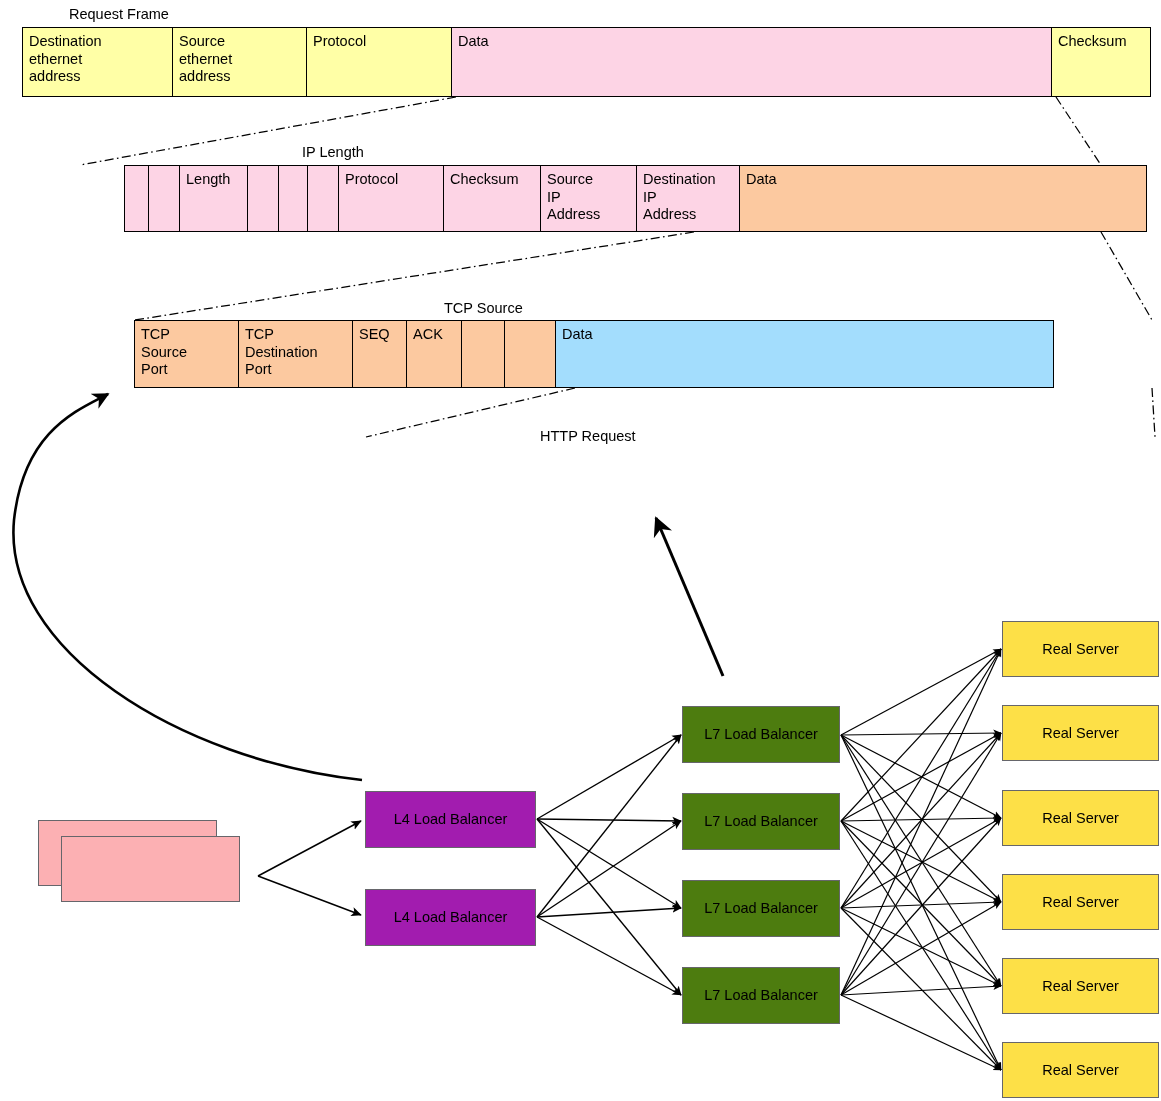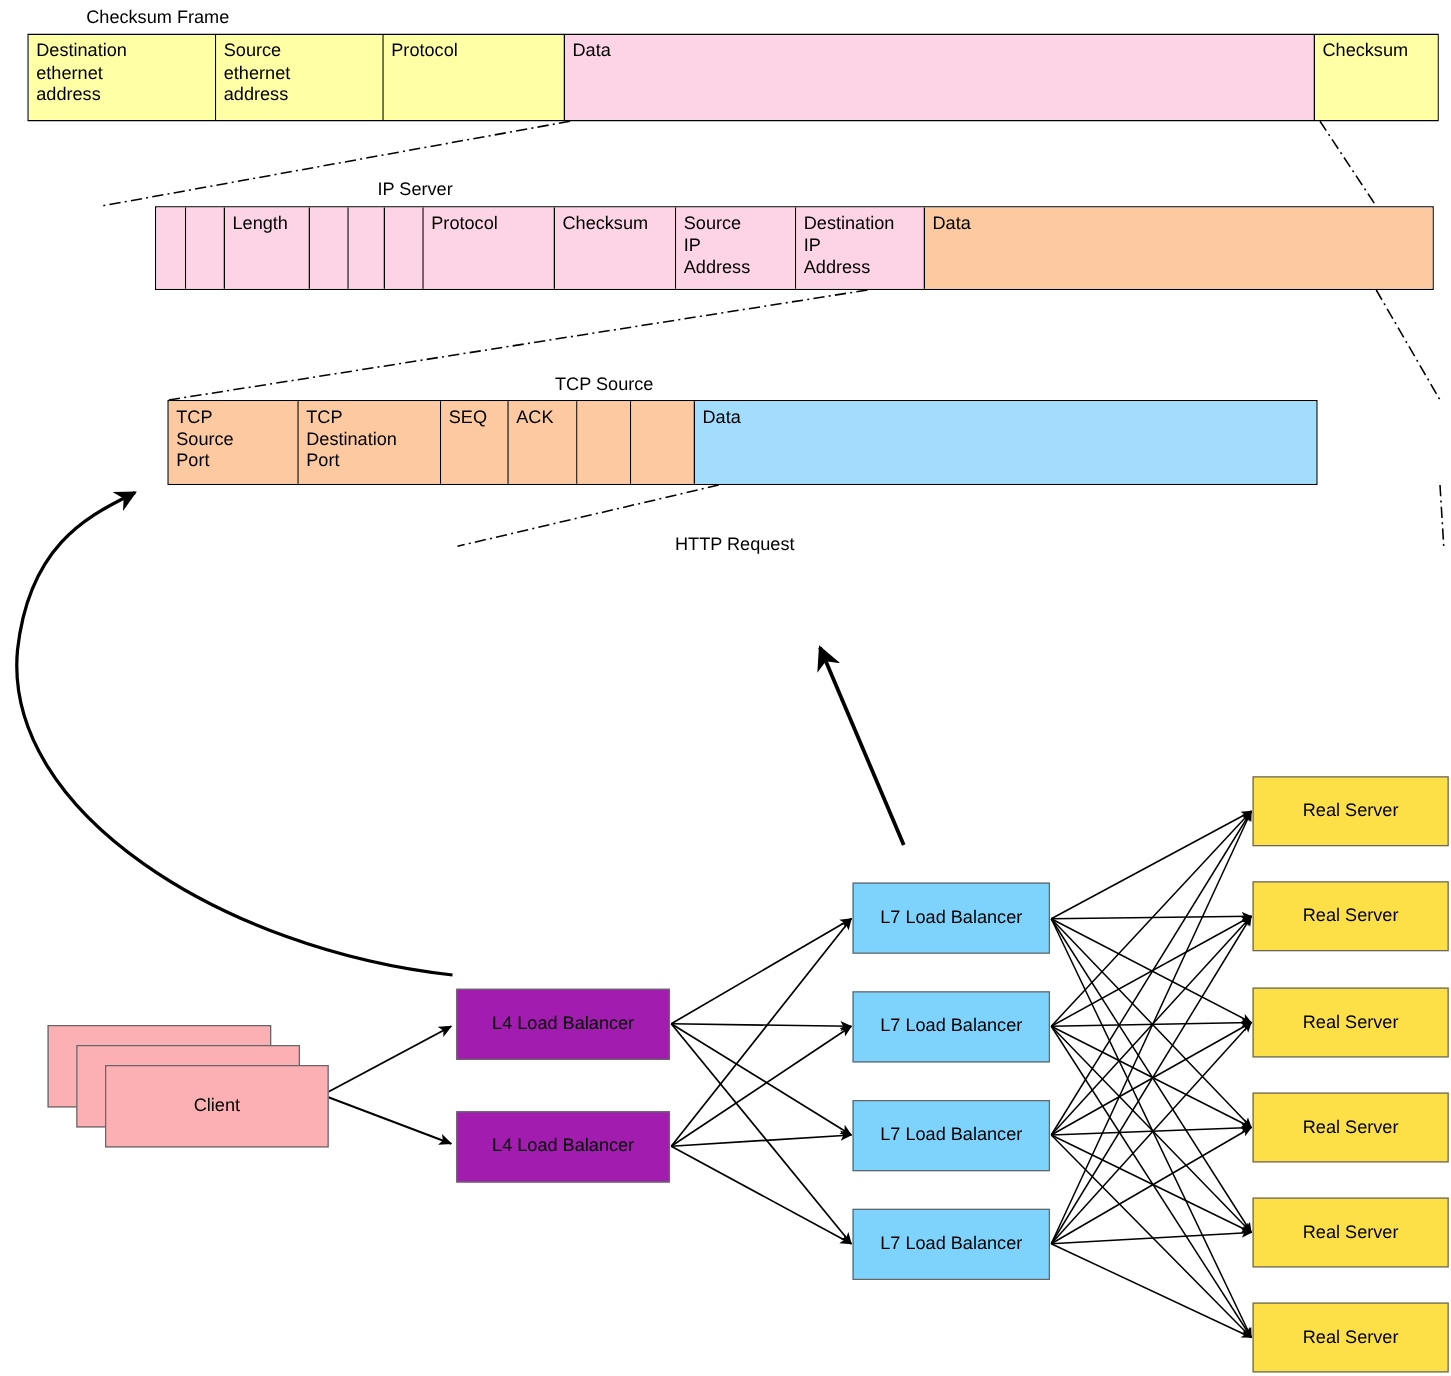--- a/index.html
+++ b/index.html
@@ -57,21 +57,21 @@
     box-sizing: border-box;
     border: 1.2px solid #66666b;
     display: flex;
     align-items: center;
     justify-content: center;
     font-size: 14.5px;
     line-height: 17px;
     text-align: center;
   }
   .n-orange { background: #a21caf; }
-  .n-blue   { background: #7dd3fc; }
+  .n-blue   { background: #4d7c0f; }
   .n-lav    { background: #fde047; }
   .n-rose   { background: #fcb0b3; }
 
   
   #client-stack { position: absolute; }
   .client-card {
     position: absolute;
     box-sizing: border-box;
     border: 1.2px solid #66666b;
     background: #fcb0b3;
@@ -160,35 +160,35 @@
 
       <path d="M 841 995 L 1001 649" marker-end="url(#arrowFilled)"></path>
       <path d="M 841 995 L 1001 733" marker-end="url(#arrowFilled)"></path>
       <path d="M 841 995 L 1001 818" marker-end="url(#arrowFilled)"></path>
       <path d="M 841 995 L 1001 902" marker-end="url(#arrowFilled)"></path>
       <path d="M 841 995 L 1001 986" marker-end="url(#arrowFilled)"></path>
       <path d="M 841 995 L 1001 1070" marker-end="url(#arrowFilled)"></path>
     </g>
   </svg>
 
-  <div class="caption" style="left:69px; top:6px;">Checksum Frame</div>
+  <div class="caption" style="left:69px; top:6px;">Request Frame</div>
 
   <div class="strip" style="left:22px; top:27px; width:1129px; height:70px;">
     <div class="cell c-yellow" style="width:150px;">Destination
 ethernet
 address</div>
     <div class="cell c-yellow" style="width:134px;">Source
 ethernet
 address</div>
     <div class="cell c-yellow" style="width:145px;">Protocol</div>
     <div class="cell c-pink" style="width:600px;">Data</div>
     <div class="cell c-yellow" style="flex:1 1 auto;">Checksum</div>
   </div>
 
-  <div class="caption" style="left:302px; top:144px;">IP Server</div>
+  <div class="caption" style="left:302px; top:144px;">IP Length</div>
 
   <div class="strip" style="left:79px; top:165px; width:1023px; height:67px;margin-left:45px;">
     <div class="cell c-pink" style="width:24px;"></div>
     <div class="cell c-pink" style="width:31px;"></div>
     <div class="cell c-pink" style="width:68px;">Length</div>
     <div class="cell c-pink" style="width:31px;"></div>
     <div class="cell c-pink" style="width:29px;"></div>
     <div class="cell c-pink" style="width:31px;"></div>
     <div class="cell c-pink" style="width:105px;">Protocol</div>
     <div class="cell c-pink" style="width:97px;">Checksum</div>
@@ -216,23 +216,20 @@
     <div class="cell c-orange" style="width:51px;"></div>
     <div class="cell c-blue" style="flex:1 1 auto;">Data</div>
   </div>
 
   <div class="caption" style="left:540px; top:428px;">HTTP Request</div>
 
 
   <div id="client-stack" style="left:38px; top:820px; width:226px; height:112px;">
     <div class="client-card" style="left:0px; top:0px; width:179px; height:66px;"></div>
     <div class="client-card" style="left:23px; top:16px; width:179px; height:66px;"></div>
-    <div class="node n-rose" style="left:46px; top:32px; width:179px; height:66px;">
-      <span>Client</span>
-    </div>
   </div>
 
   <div class="node n-orange" style="left:365px; top:791px; width:171px; height:57px;">
     <span>L4 Load Balancer</span>
   </div>
   <div class="node n-orange" style="left:365px; top:889px; width:171px; height:57px;">
     <span>L4 Load Balancer</span>
   </div>
 
   <div class="node n-blue" style="left:682px; top:706px; width:158px; height:57px;">

